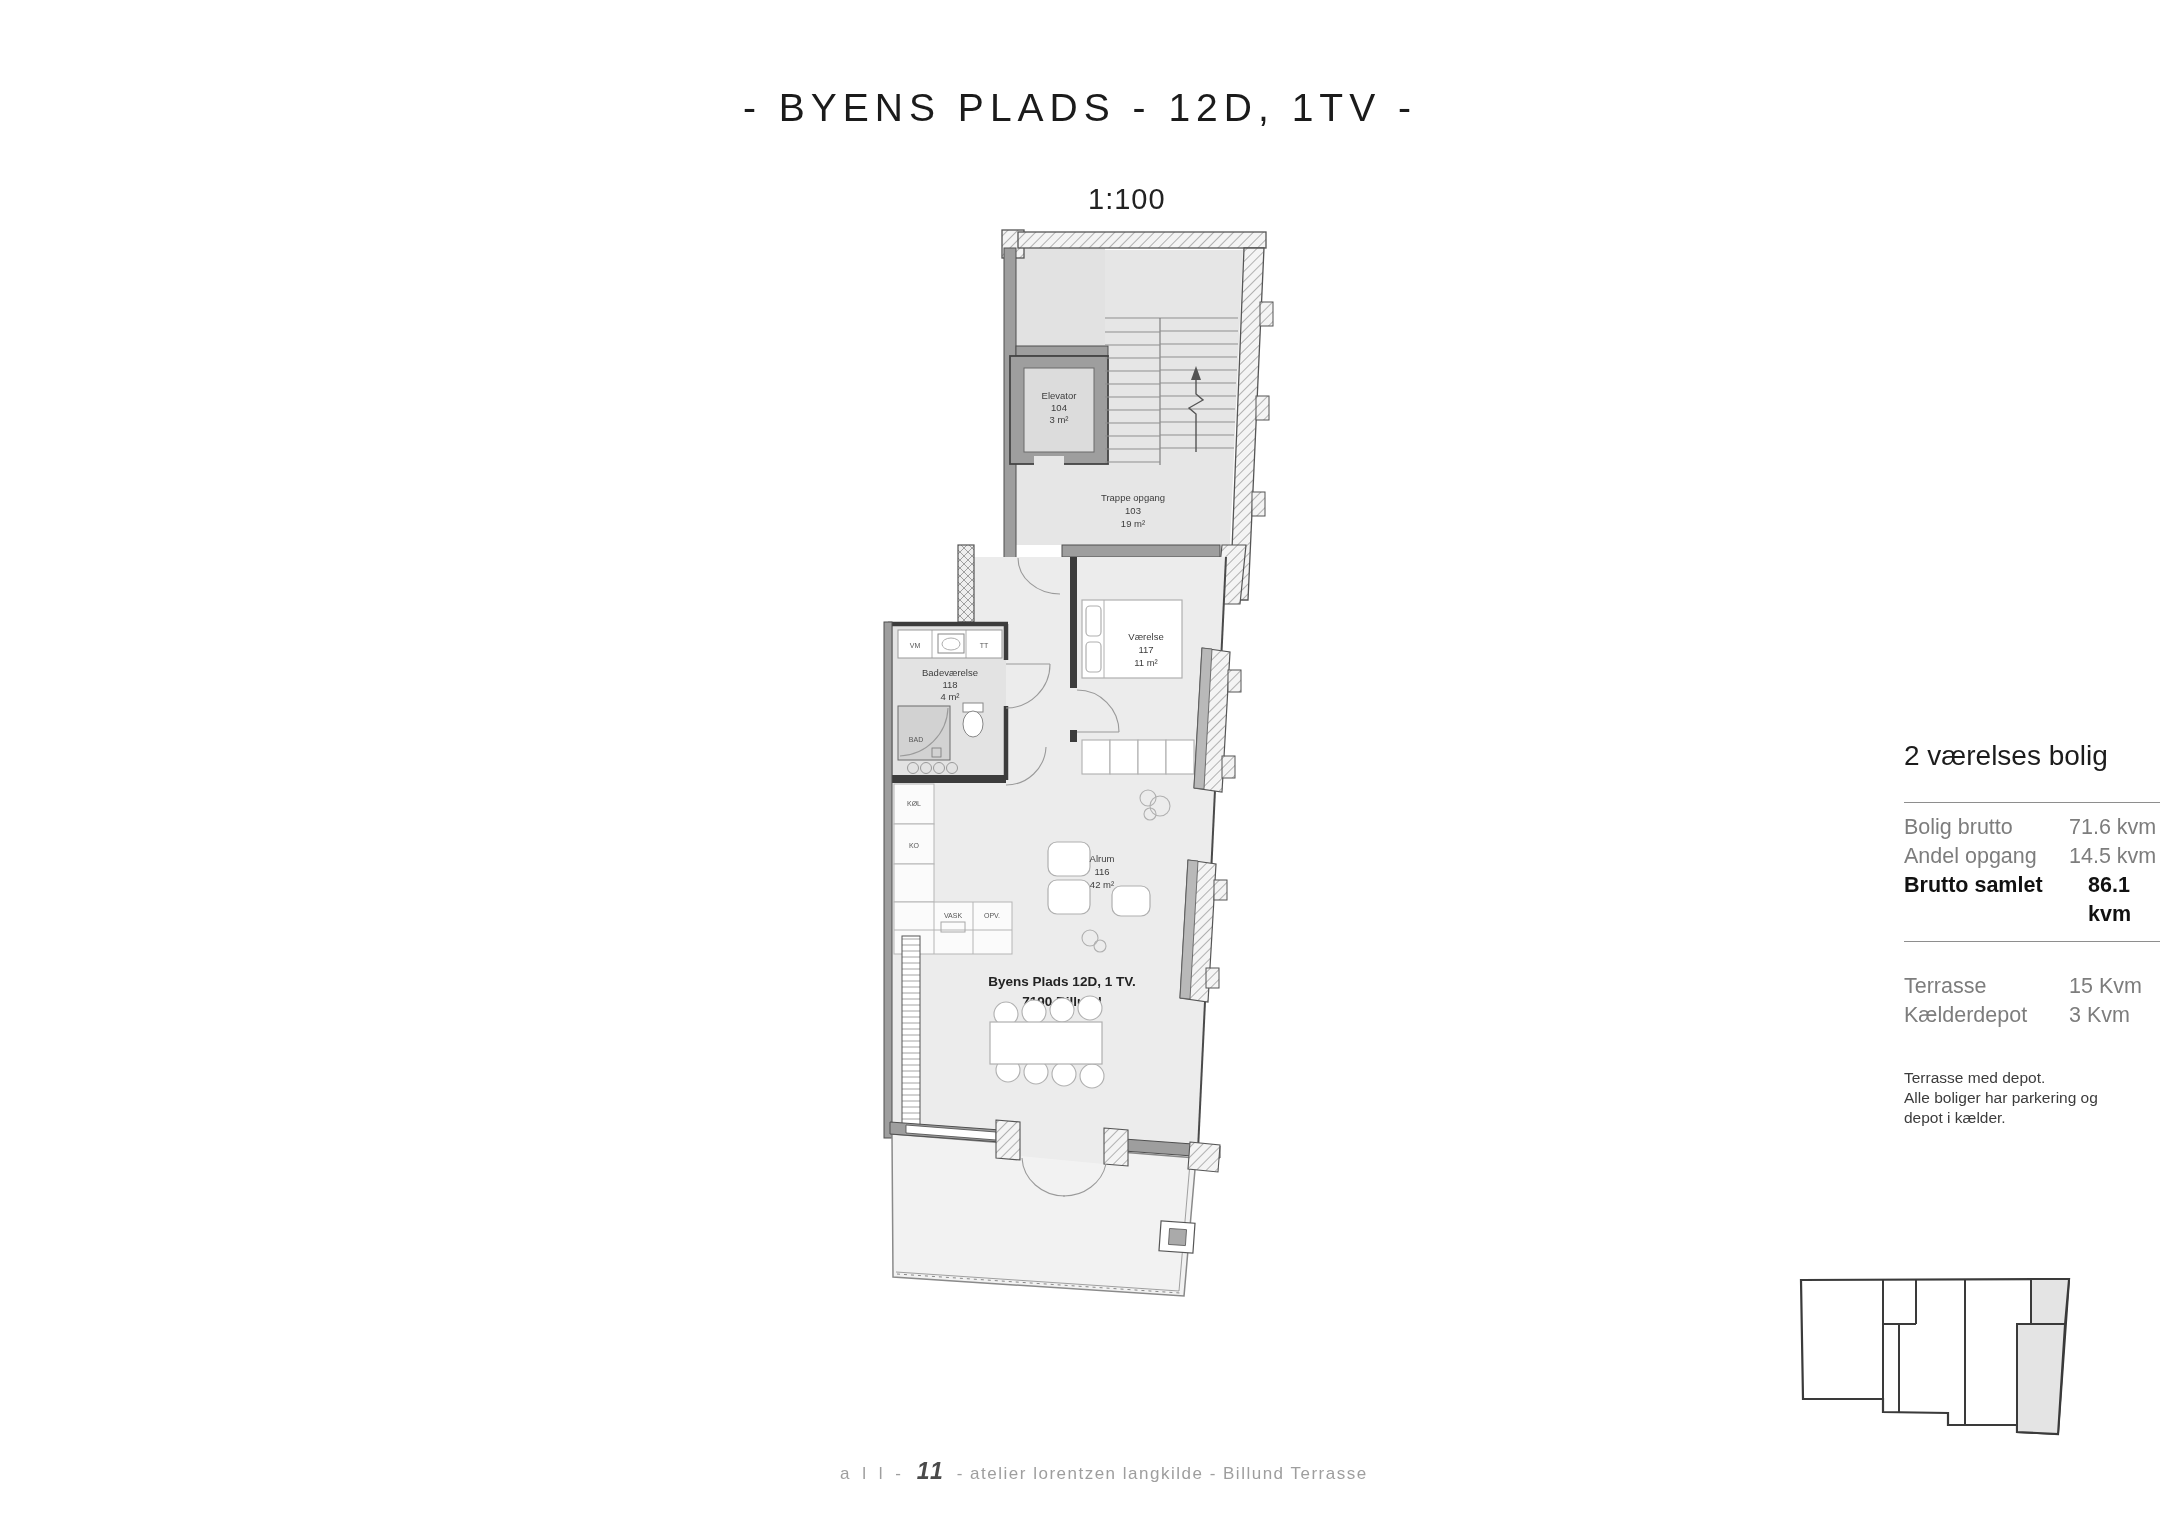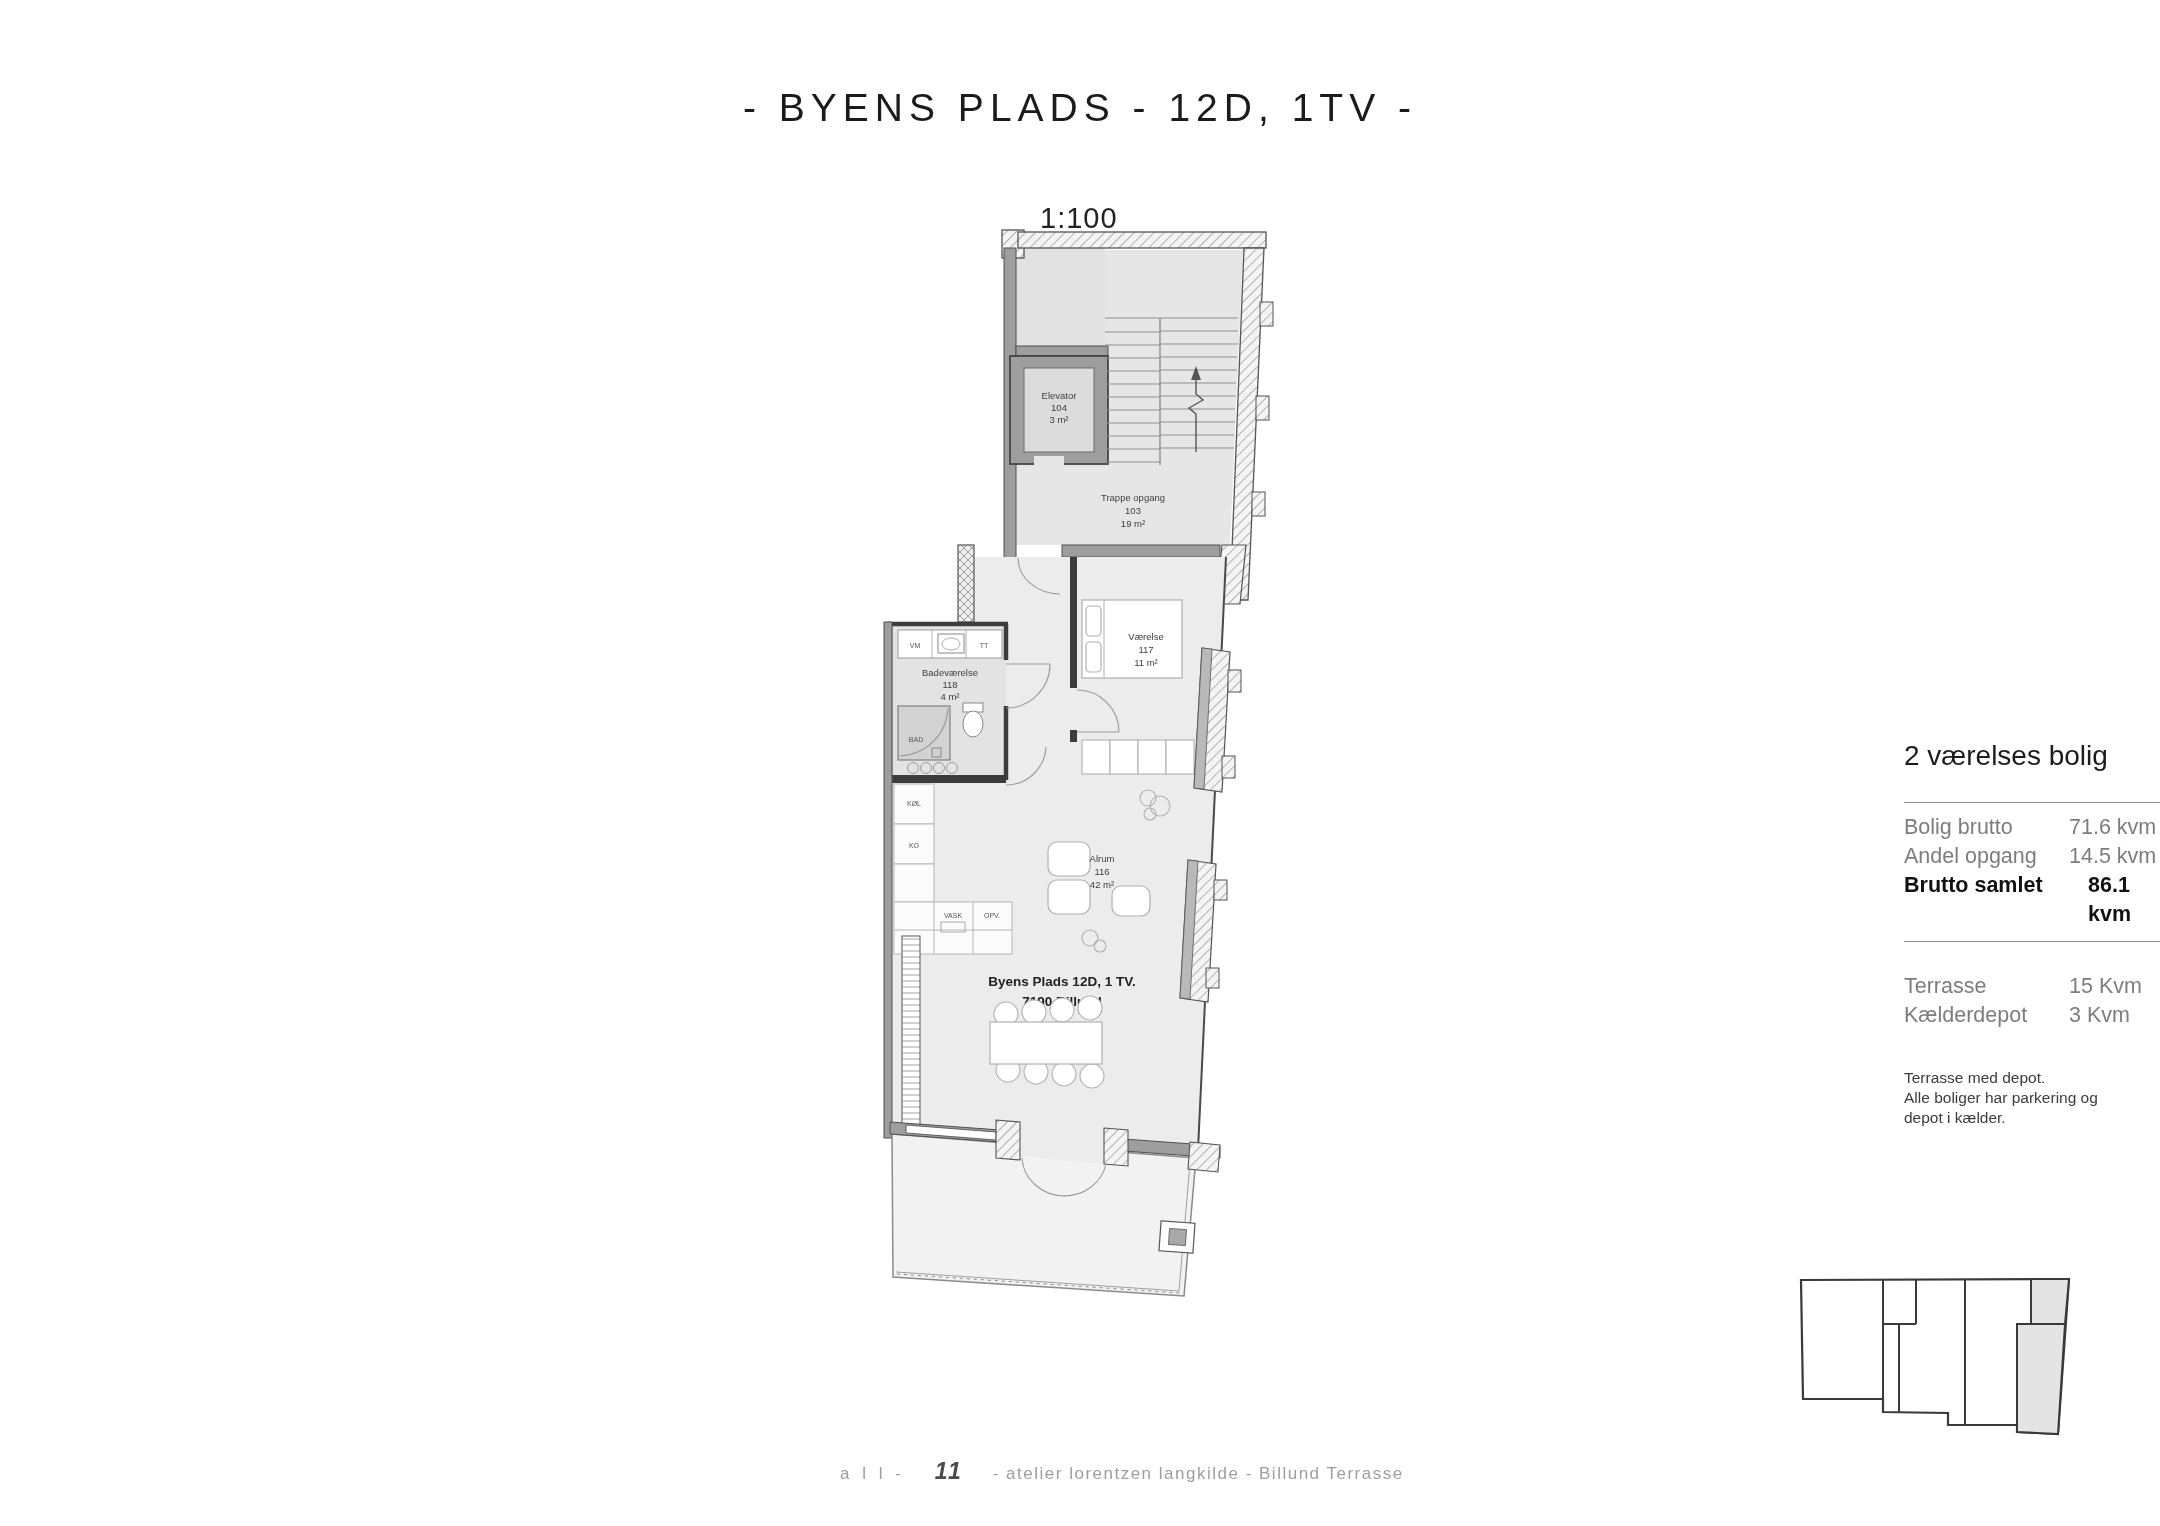--- a/index.html
+++ b/index.html
@@ -5,21 +5,21 @@
   html,body{margin:0;padding:0;}
   body{
     width:2160px;height:1526px;position:relative;background:#ffffff;
     font-family:"Liberation Sans", sans-serif;overflow:hidden;color:#1d1d1d;
   }
   .page-title{
     position:absolute;top:86px;left:0;right:0;text-align:center;
     font-size:39px;letter-spacing:6px;font-weight:500;color:#1b1b1b;
   }
   .scale-label{
-    position:absolute;top:183px;left:1040px;font-size:29px;color:#222;letter-spacing:1px;margin-top:19px;
+    position:absolute;top:183px;left:1088px;font-size:29px;color:#222;letter-spacing:1px;
   }
   .plan-svg{position:absolute;left:878px;top:225px;width:424px;height:1105px;}
   svg text{font-family:"Liberation Sans", sans-serif;fill:#3a3a3a;}
   .room-lbl{font-size:9.5px;text-anchor:middle;fill:#3d3d3d;}
   .fix-lbl{font-size:7px;text-anchor:middle;fill:#555;}
   .addr1{font-size:13.5px;font-weight:600;text-anchor:middle;fill:#222;}
   .addr2{font-size:13.5px;font-weight:600;text-anchor:middle;fill:#222;}
   .wall{fill:#9e9e9e;stroke:#4f4f4f;stroke-width:1;}
   .darkwall{fill:#3c3c3c;}
   .furn{fill:#ffffff;stroke:#b0b0b0;stroke-width:1.2;}
@@ -29,21 +29,21 @@
   .info-panel{position:absolute;left:1904px;top:740px;width:270px;}
   .info-heading{font-size:28px;color:#1c1c1c;margin:0 0 30px 0;font-weight:400;}
   .rule{border:0;border-top:1px solid #8e8e8e;margin:0;}
   .info-rows{padding:10px 0 12px 0;}
   .info-row{display:flex;font-size:21.5px;line-height:29px;color:#7d7d7d;}
   .info-row .lbl{width:165px;}
   .info-row.bold{color:#111;font-weight:bold;gap:28px;}
   .info-rows2{margin-top:30px;}
   .info-note{margin-top:38px;font-size:15.5px;line-height:20px;color:#3c3c3c;}
   .keyplan-svg{position:absolute;left:1793px;top:1272px;width:280px;height:170px;}
-  .footer{position:absolute;left:840px;top:1458px;display:flex;align-items:baseline;gap:30px;}
+  .footer{position:absolute;left:840px;top:1458px;display:flex;align-items:baseline;gap:12px;}
   .footer .f1{font-size:17px;color:#9e9e9e;letter-spacing:4px;}
   .footer .f2{font-size:23px;color:#4a4a4a;font-weight:bold;letter-spacing:2px;font-style:italic;}
   .footer .f3{font-size:17px;color:#9e9e9e;letter-spacing:1.5px;}
 </style>
 </head>
 <body>
 
 <div class="page-title">- BYENS PLADS - 12D, 1TV -</div>
 <div class="scale-label">1:100</div>
 

